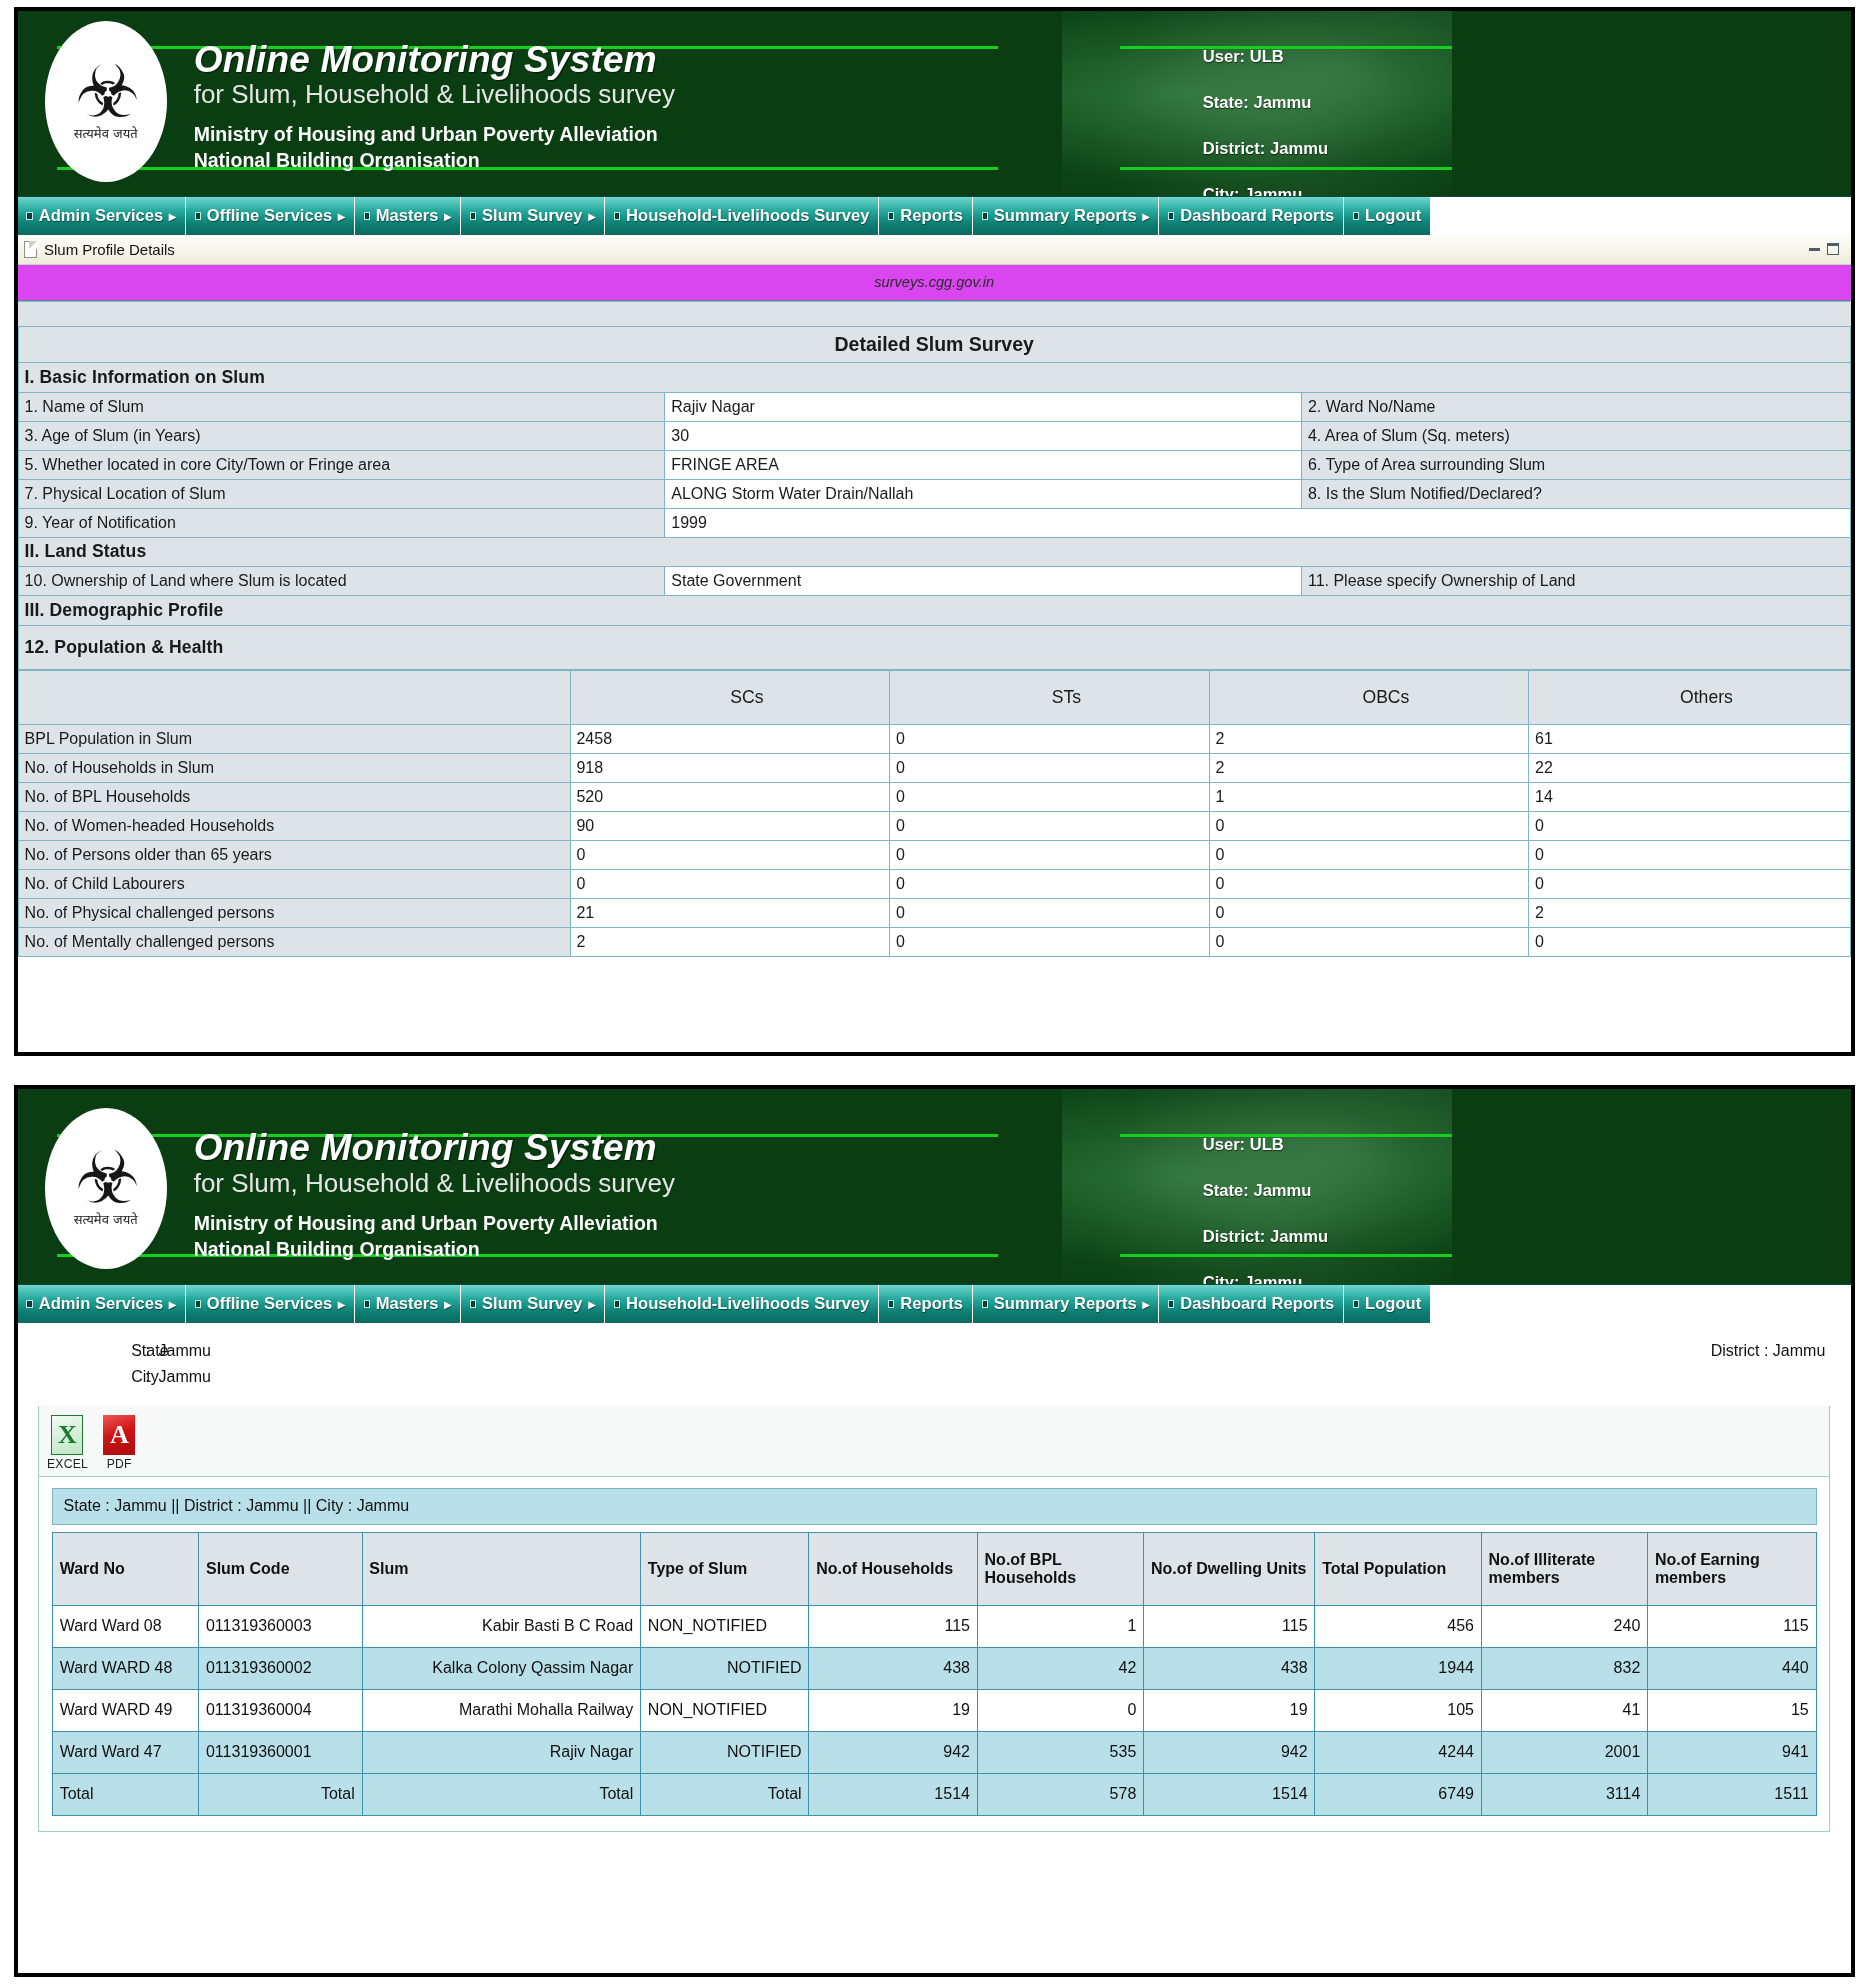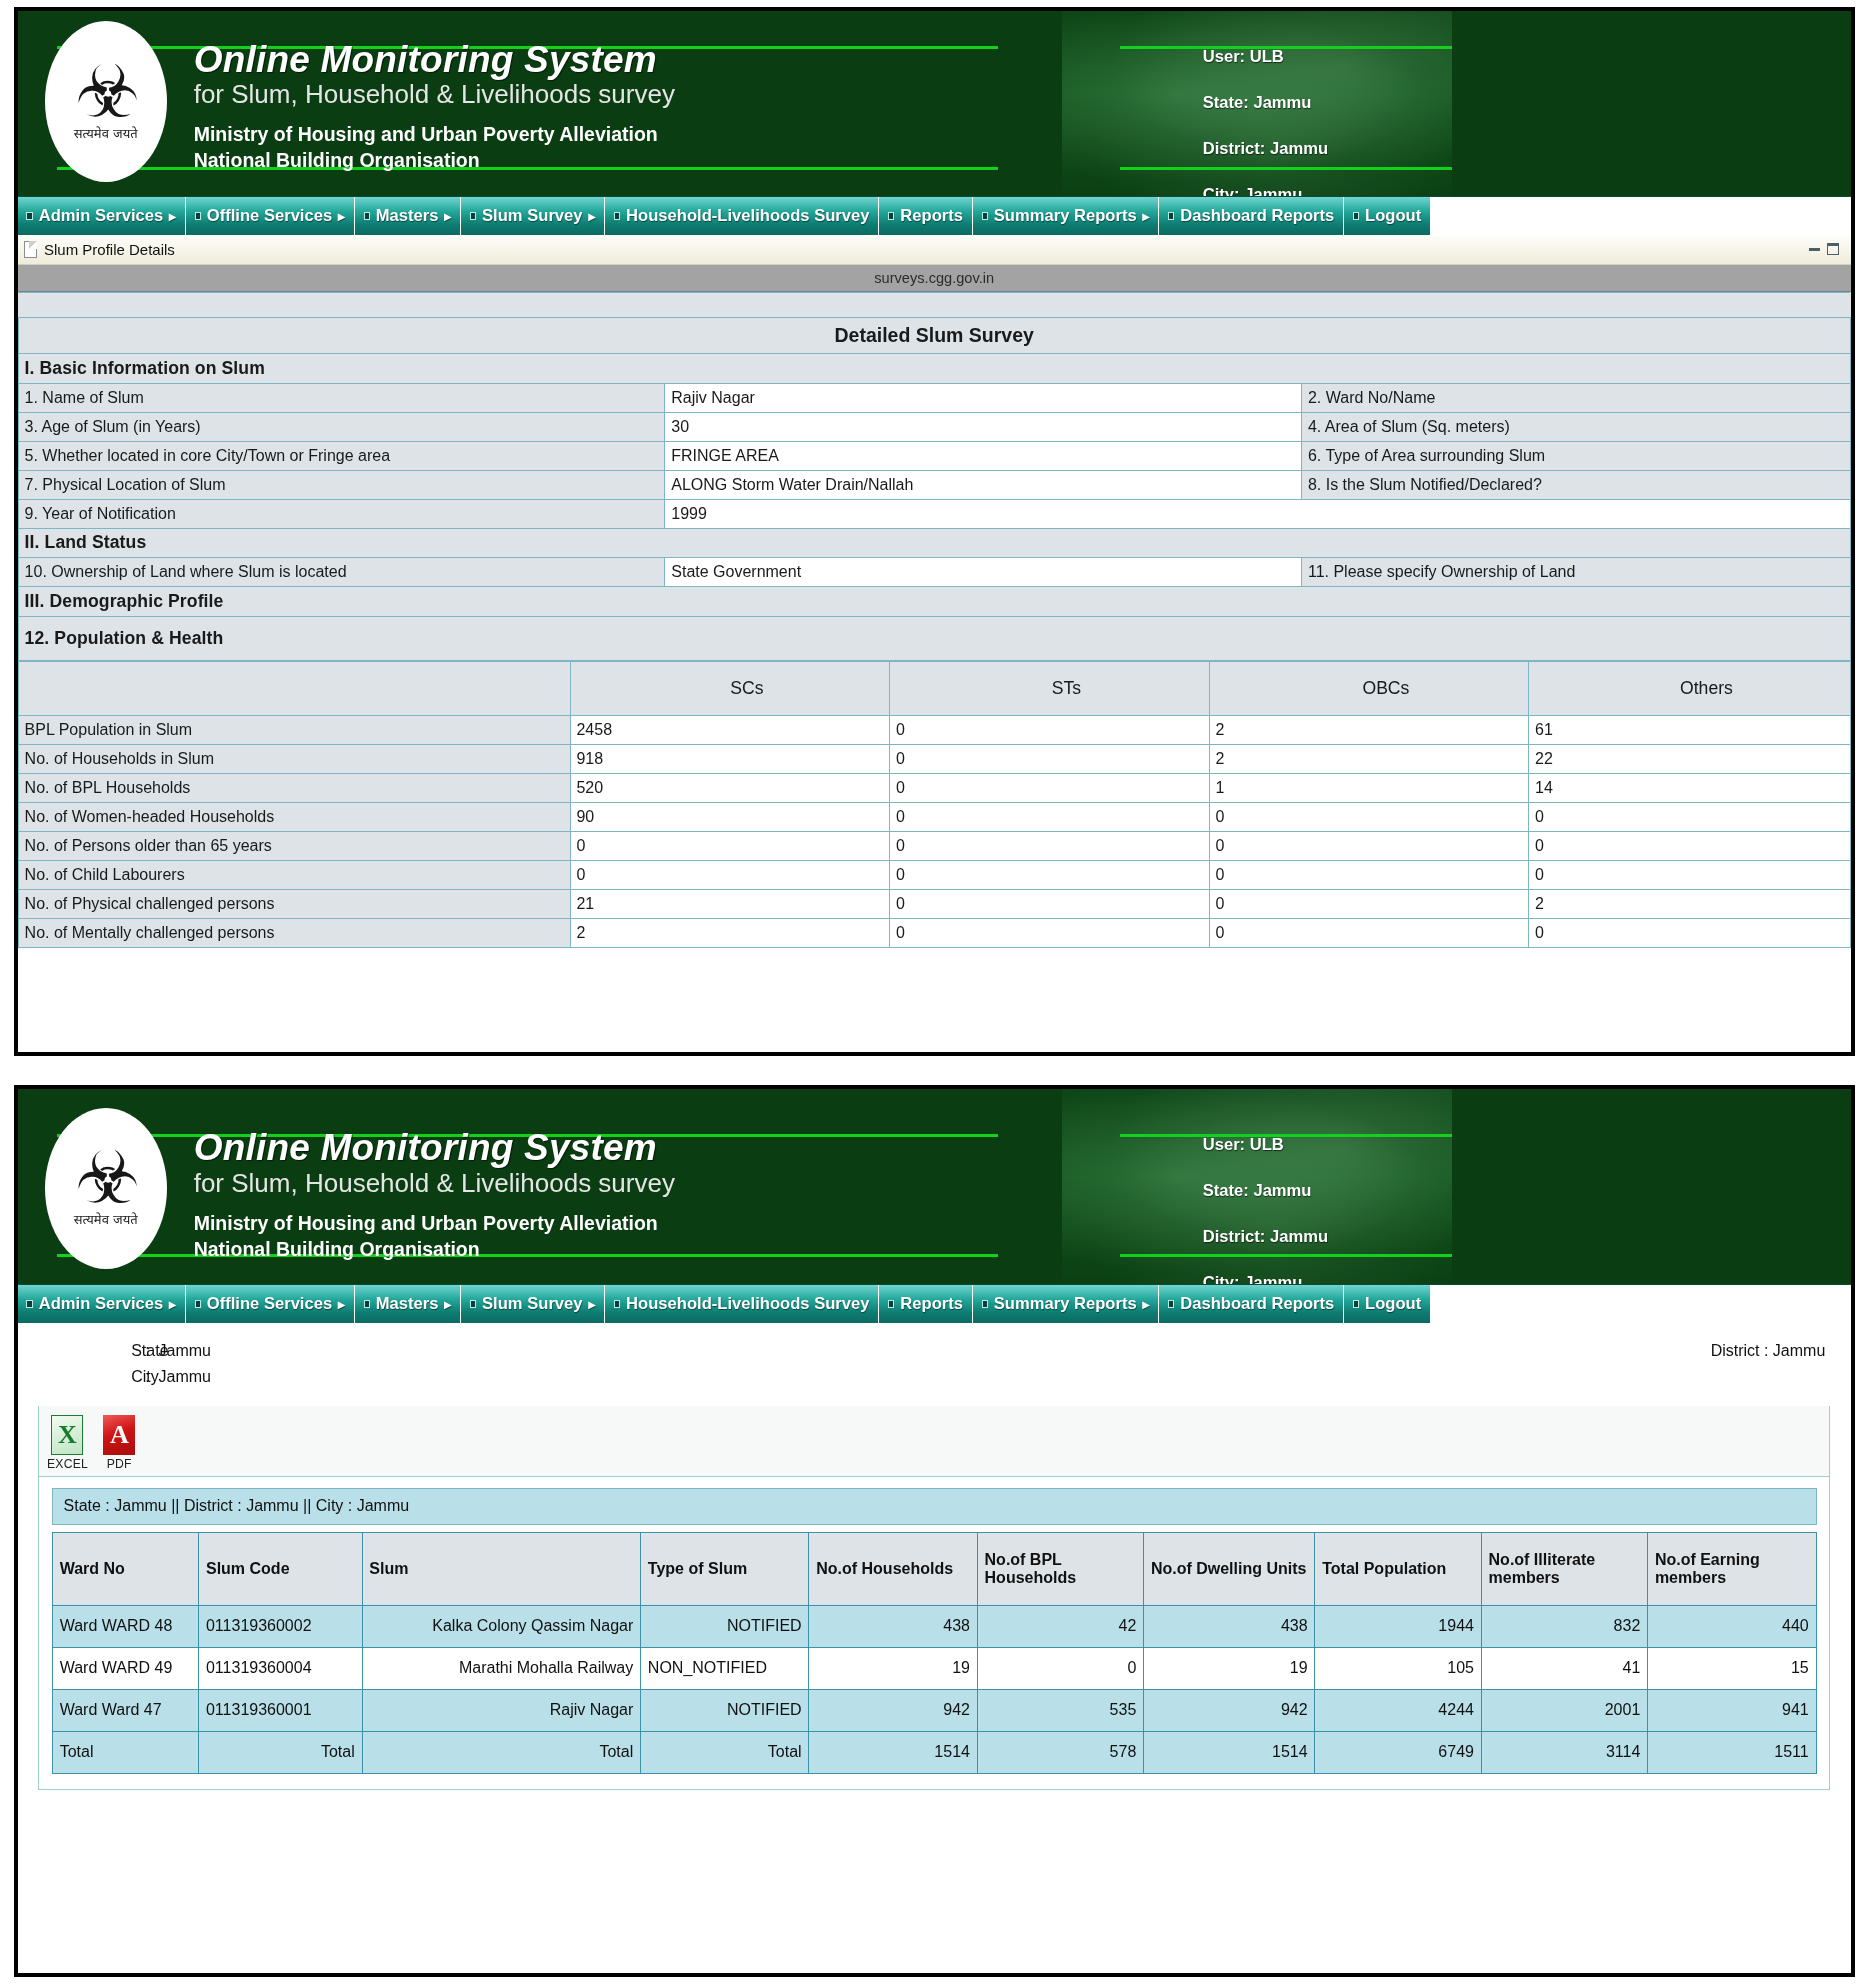--- a/index.html
+++ b/index.html
@@ -145,24 +145,25 @@
   .doc-icon::after {
     content: ""; position: absolute; right: -1px; top: -1px;
     border-width: 4.4px; border-style: solid;
     border-color: #cfcfc4 #ffffff #ffffff #cfcfc4;
   }
   .chrome-title-text { font-size: 15px; color: #111; }
   .chrome-buttons { margin-left: auto; display: flex; align-items: center; gap: 7.8px; padding-right: 4.9px;}
   .btn-min { width: 10.7px; height: 3.4px; background: #4d5d6b; }
   .btn-max { width: 11.7px; height: 11.7px; border: 1.5px solid #4d5d6b; border-top-width: 3.4px; }
   .chrome-url {
-    height: 27px;
-    background: #a3a3a3;
+    height: 36px;
+    background: #d946ef;
     display: flex; align-items: center; justify-content: center;
     border-bottom: 1.5px solid #6d8292;
+    font-style: italic;
   }
   .chrome-url-text { font-size: 14.6px; color: #2c2c2c; }
 
   
   .form-wrap { background: #dde3e7; padding: 0; }
   .form-table { width: 100%; border-collapse: collapse; table-layout: fixed; }
   .form-table td {
     border: 1.5px solid #7fb5c4;
     font-size: 16px; color: #1a1a1a;
     padding: 3.9px 5.9px;
@@ -619,20 +620,32 @@
           <th>Slum</th>
           <th>Type of Slum</th>
           <th>No.of Households</th>
           <th>No.of BPL Households</th>
           <th>No.of Dwelling Units</th>
           <th>Total Population</th>
           <th>No.of Illiterate members</th>
           <th>No.of Earning members</th>
         </tr>
 
+        <tr class="odd">
+          <td class="l">Ward Ward 08</td>
+          <td class="l">011319360003</td>
+          <td class="r">Kabir Basti B C Road</td>
+          <td class="l">NON_NOTIFIED</td>
+          <td class="r">115</td>
+          <td class="r">1</td>
+          <td class="r">115</td>
+          <td class="r">456</td>
+          <td class="r">240</td>
+          <td class="r">115</td>
+        </tr>
         <tr class="even">
           <td class="l">Ward WARD 48</td>
           <td class="l">011319360002</td>
           <td class="r">Kalka Colony Qassim Nagar</td>
           <td class="r">NOTIFIED</td>
           <td class="r">438</td>
           <td class="r">42</td>
           <td class="r">438</td>
           <td class="r">1944</td>
           <td class="r">832</td>

